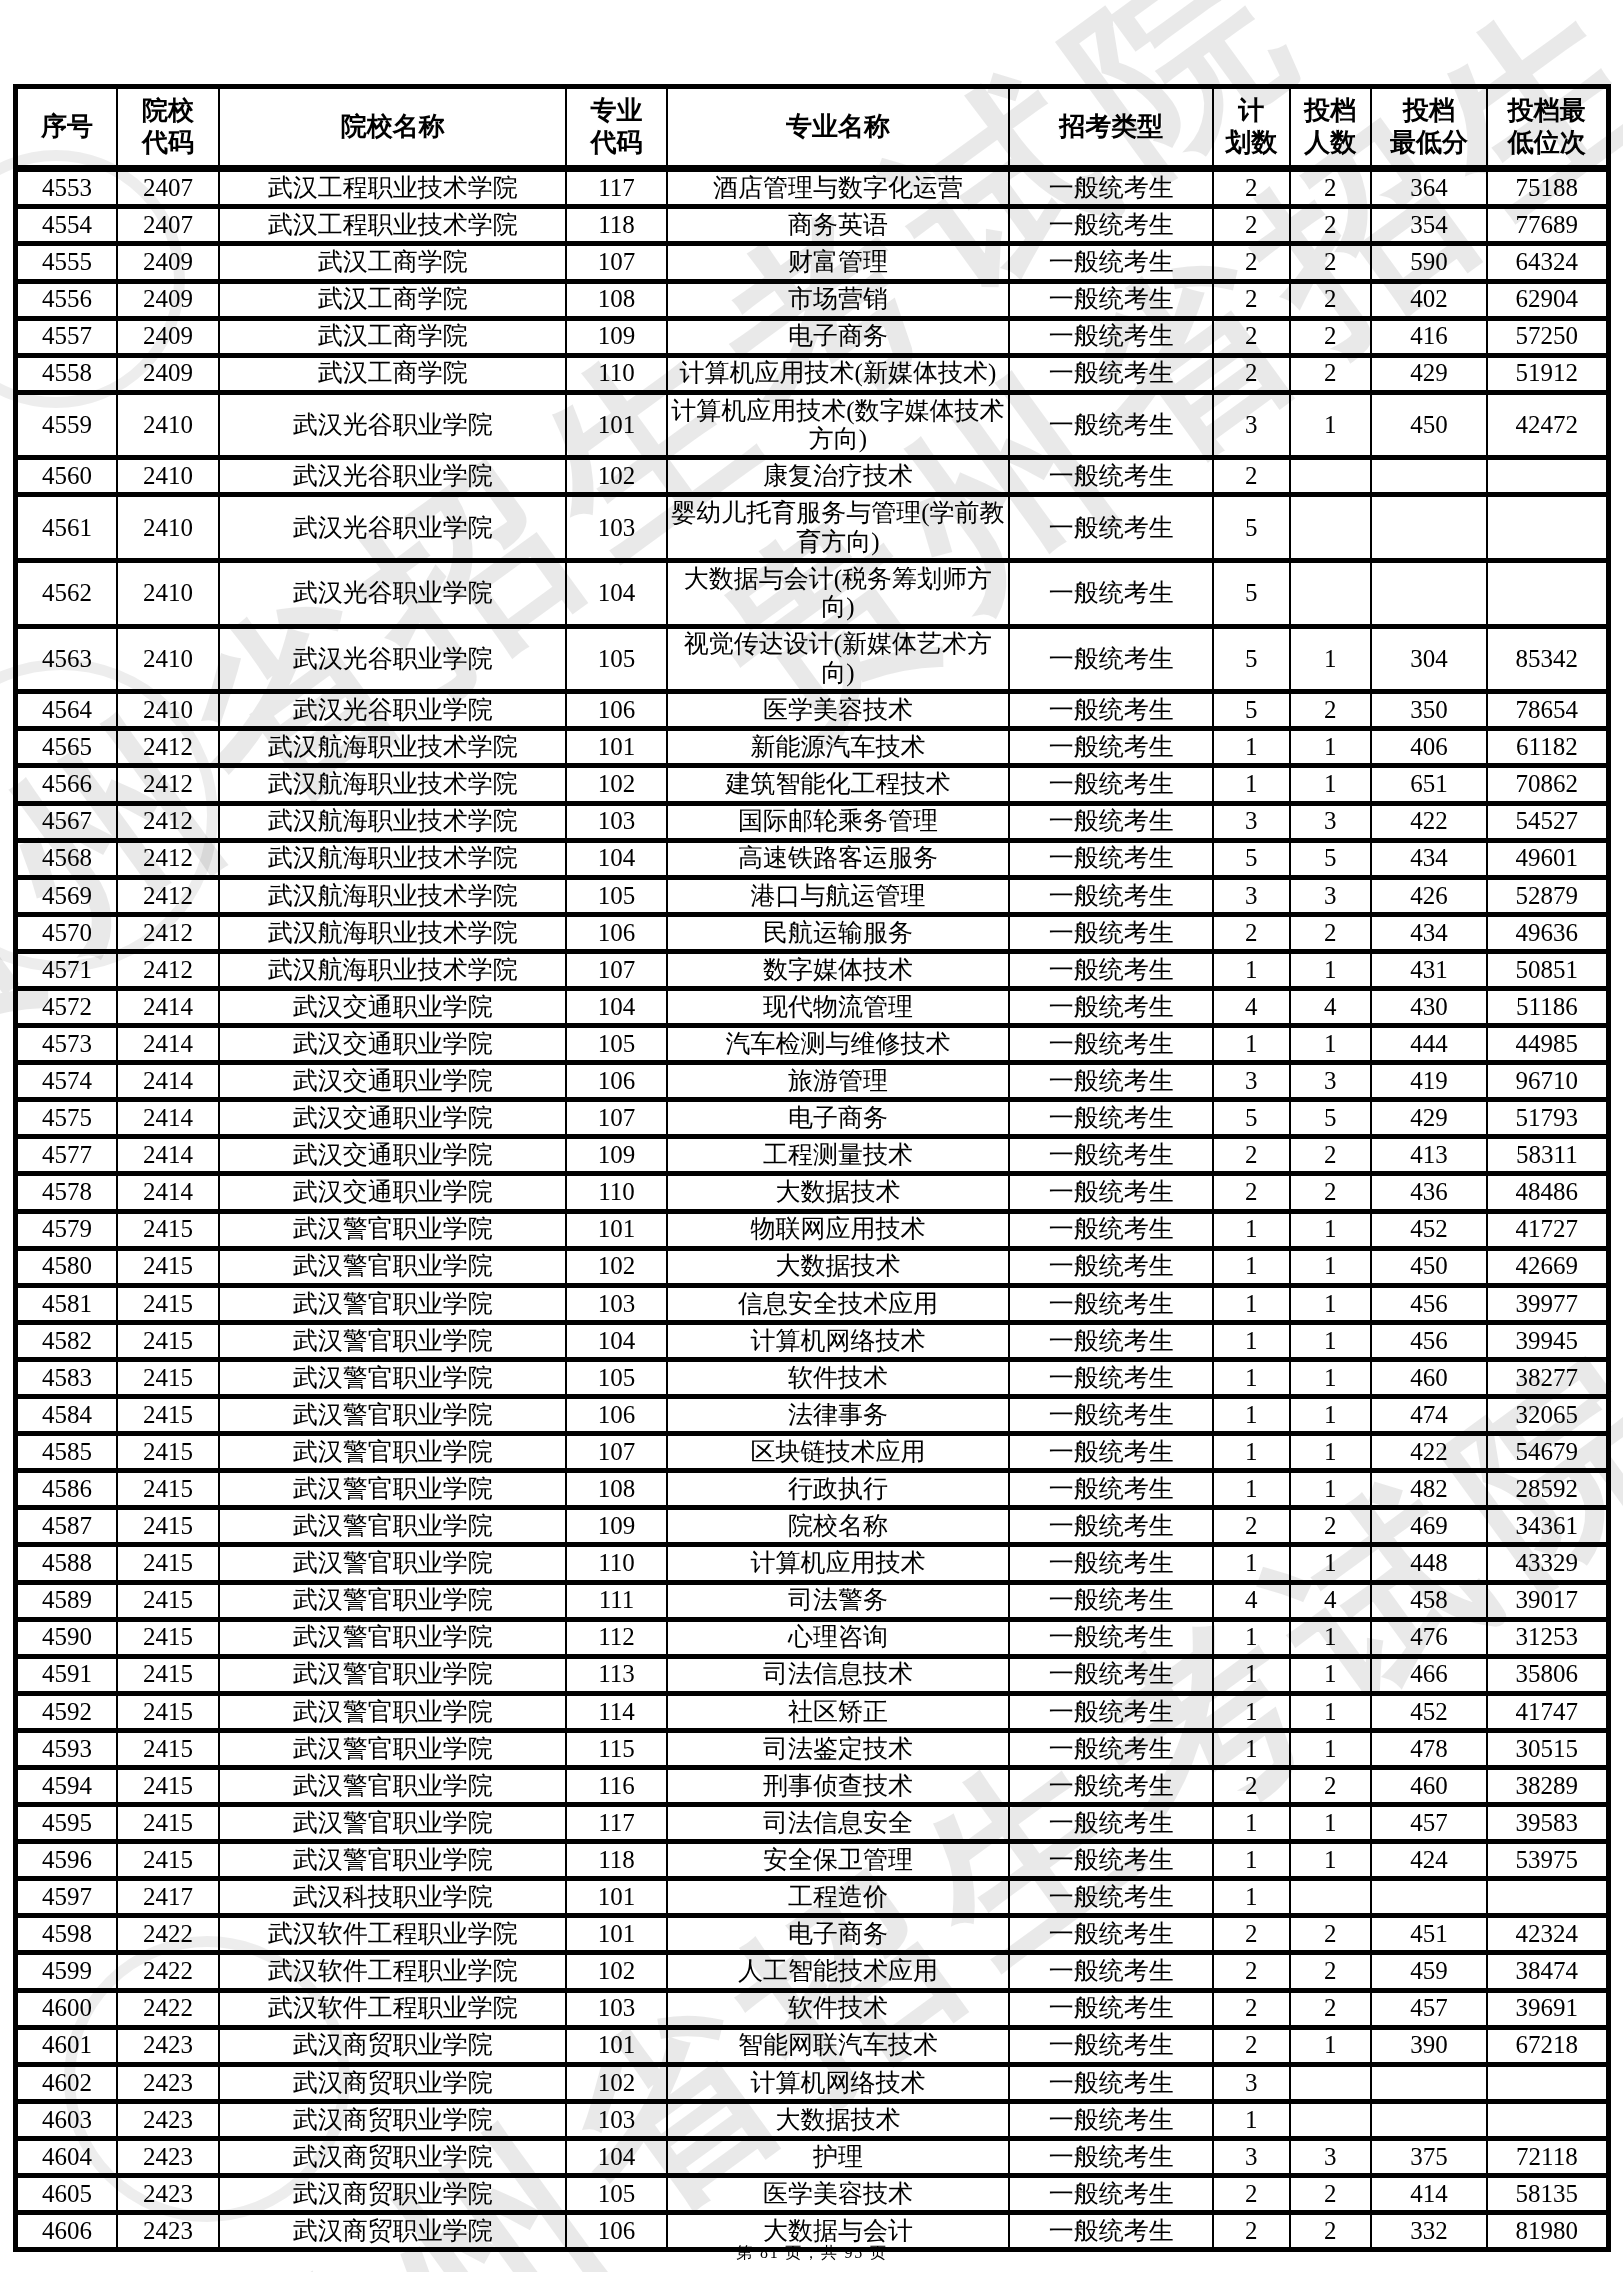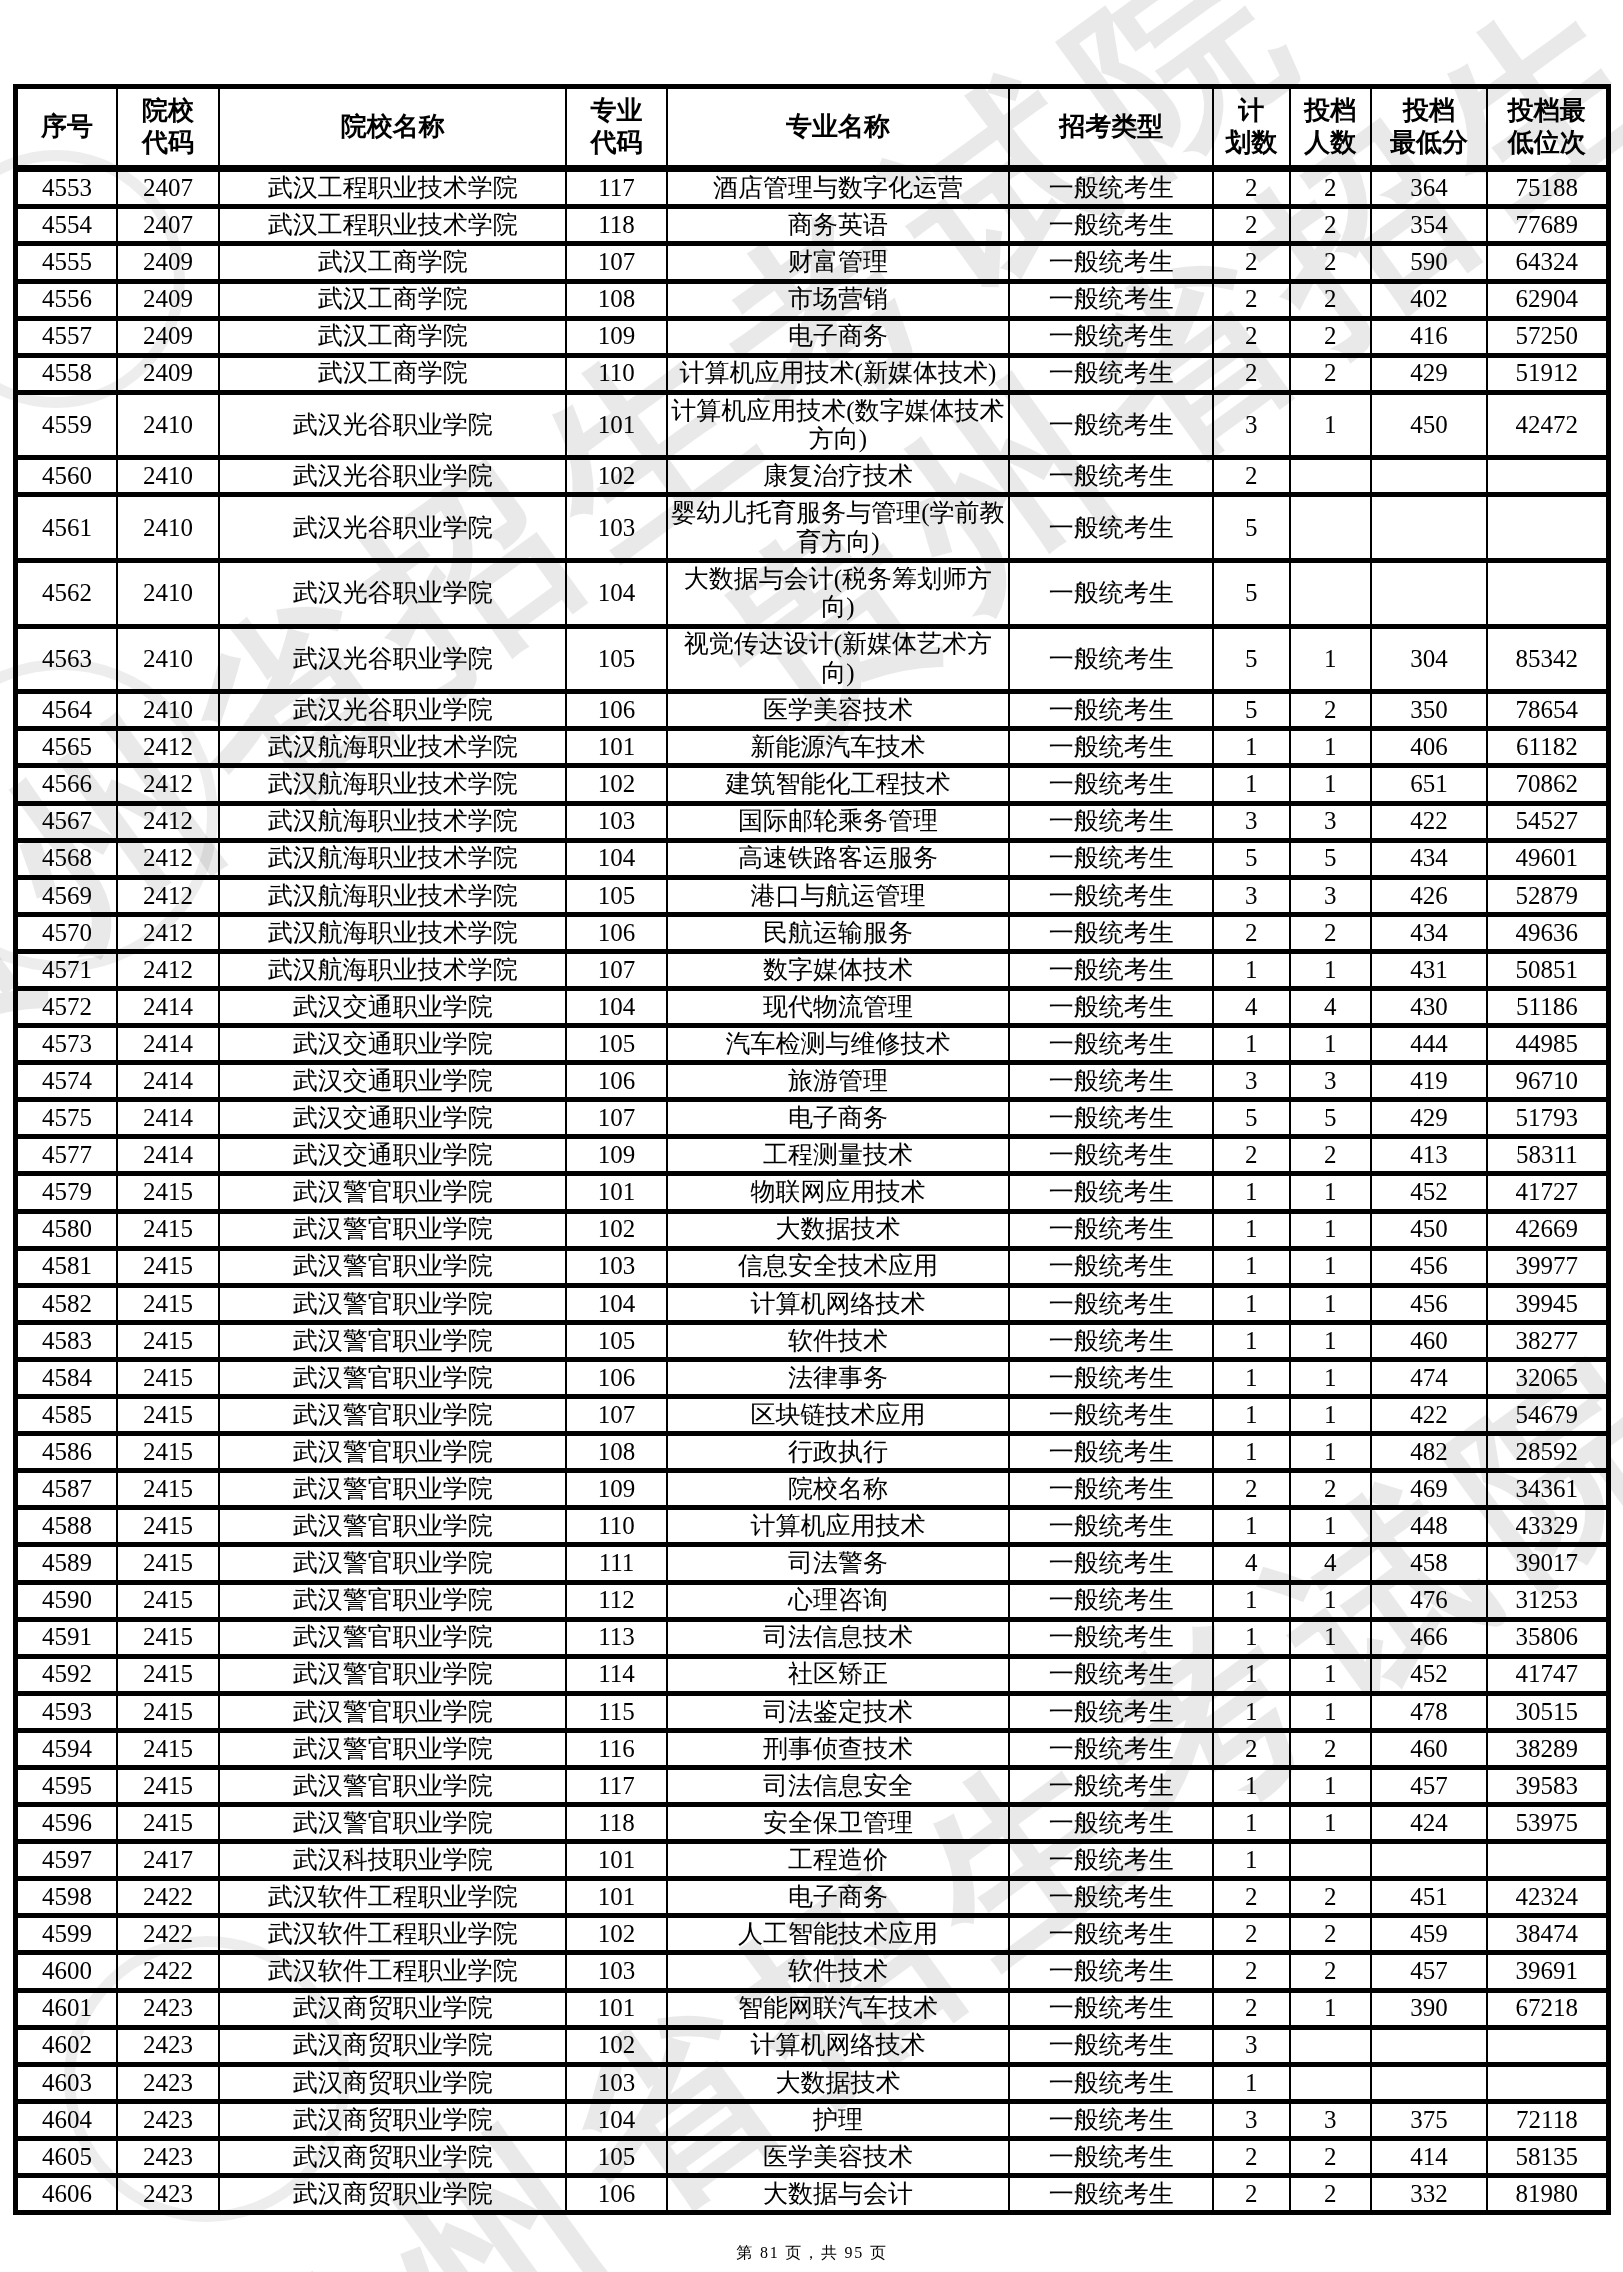--- a/index.html
+++ b/index.html
@@ -428,20 +428,32 @@
           <td>武汉交通职业学院</td>
           <td>109</td>
           <td>工程测量技术</td>
           <td>一般统考生</td>
           <td>2</td>
           <td>2</td>
           <td>413</td>
           <td>58311</td>
         </tr>
         <tr>
+          <td>4578</td>
+          <td>2414</td>
+          <td>武汉交通职业学院</td>
+          <td>110</td>
+          <td>大数据技术</td>
+          <td>一般统考生</td>
+          <td>2</td>
+          <td>2</td>
+          <td>436</td>
+          <td>48486</td>
+        </tr>
+        <tr>
           <td>4579</td>
           <td>2415</td>
           <td>武汉警官职业学院</td>
           <td>101</td>
           <td>物联网应用技术</td>
           <td>一般统考生</td>
           <td>1</td>
           <td>1</td>
           <td>452</td>
           <td>41727</td>

